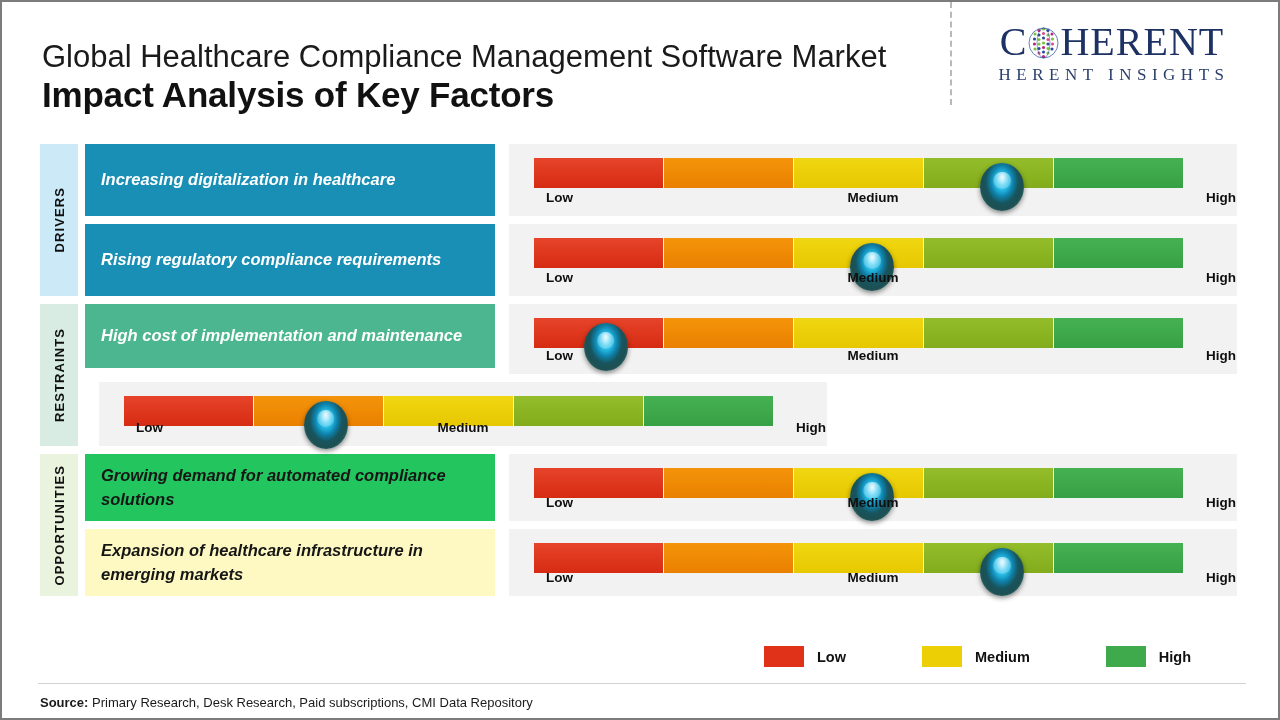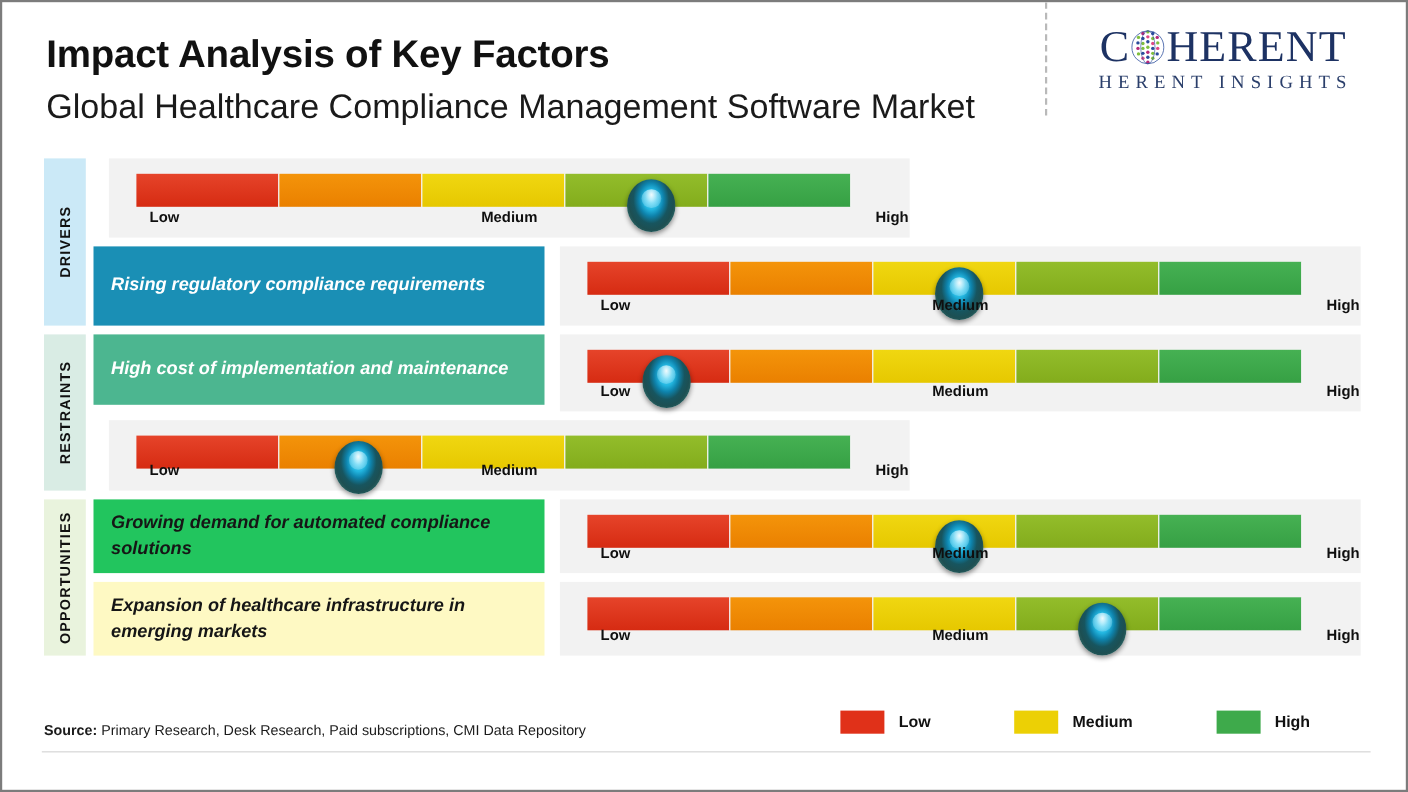--- a/index.html
+++ b/index.html
@@ -239,34 +239,34 @@
     position: absolute;
     left: 36px;
     top: 681px;
     width: 1208px;
     height: 1px;
     background: #d2d2d2;
   }
   #source {
     position: absolute;
     left: 38px;
-    top: 654px;
+    top: 693px;
     font-size: 13px;
     color: #1b1b1b;
   }
   #source b { font-weight: bold; }
 </style>
 </head>
 <body>
 
 <div id="slide">
 
   <div id="header">
+    <div id="title-sub">Global Healthcare Compliance Management Software Market</div>
     <div id="title-main">Impact Analysis of Key Factors</div>
-    <div id="title-sub">Global Healthcare Compliance Management Software Market</div>
   </div>
 
   <div id="dash-divider"></div>
 
   <div id="logo">
     <div id="logo-word">
       <span>C</span>
       <span class="logo-globe">
         <svg viewBox="0 0 62 76" width="31" height="38" aria-hidden="true">
           <g>
@@ -309,20 +309,23 @@
 
   <div id="matrix">
 
     <div class="group">
       <div class="cat-strip" style="background:#cbe9f7">
         <span class="cat-label">DRIVERS</span>
       </div>
       <div class="group-rows">
 
         <div class="factor-row">
+          <div class="factor-box dark" style="background:#1a8fb5; height:72px">
+            <span class="factor-text">Increasing digitalization in healthcare</span>
+          </div>
           <div class="gauge-panel" style="height:72px">
             <div class="gauge-bar">
               <div class="seg" style="background:linear-gradient(180deg,#e6442a,#d62b12)"></div>
               <div class="seg" style="background:linear-gradient(180deg,#f4940a,#ea8000)"></div>
               <div class="seg" style="background:linear-gradient(180deg,#f0d711,#e6c800)"></div>
               <div class="seg" style="background:linear-gradient(180deg,#93bd2b,#83ac1c)"></div>
               <div class="seg" style="background:linear-gradient(180deg,#46b153,#36a044)"></div>
               <div class="marker" style="left:72%"></div>
             </div>
             <div class="gauge-labels">

